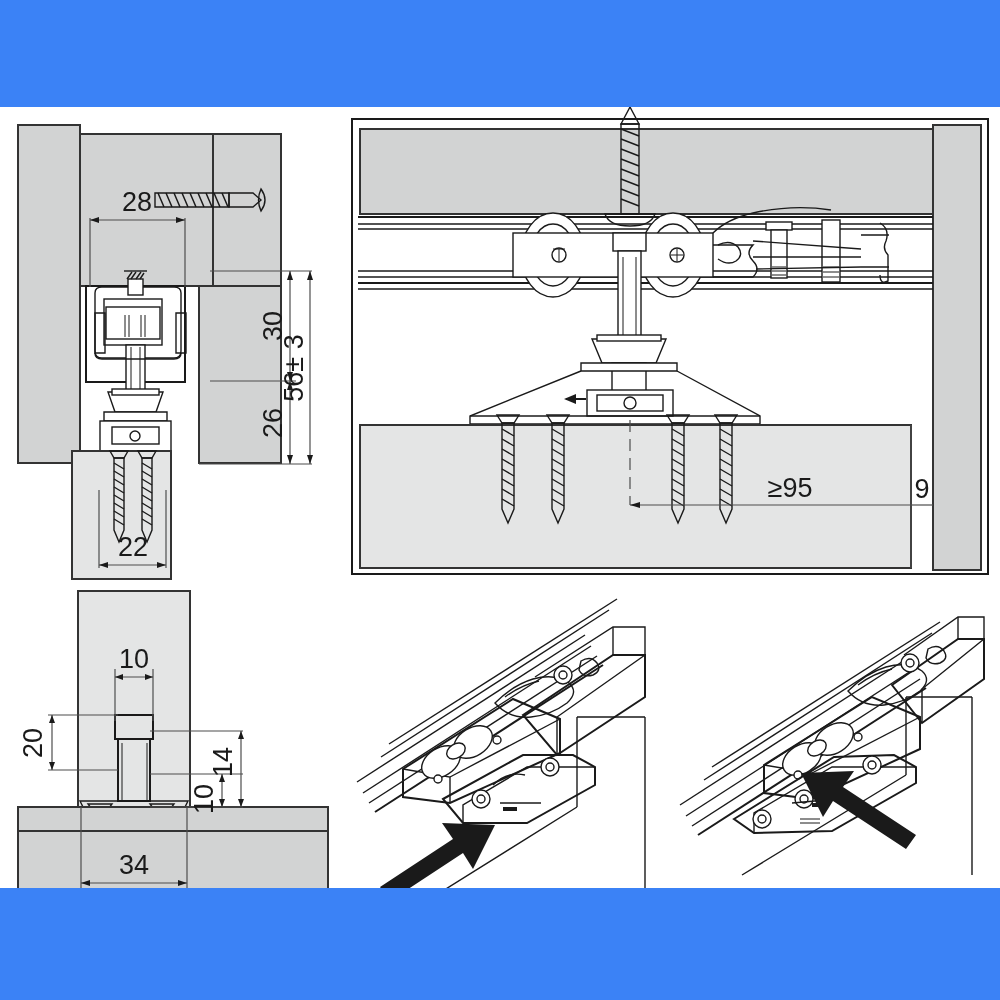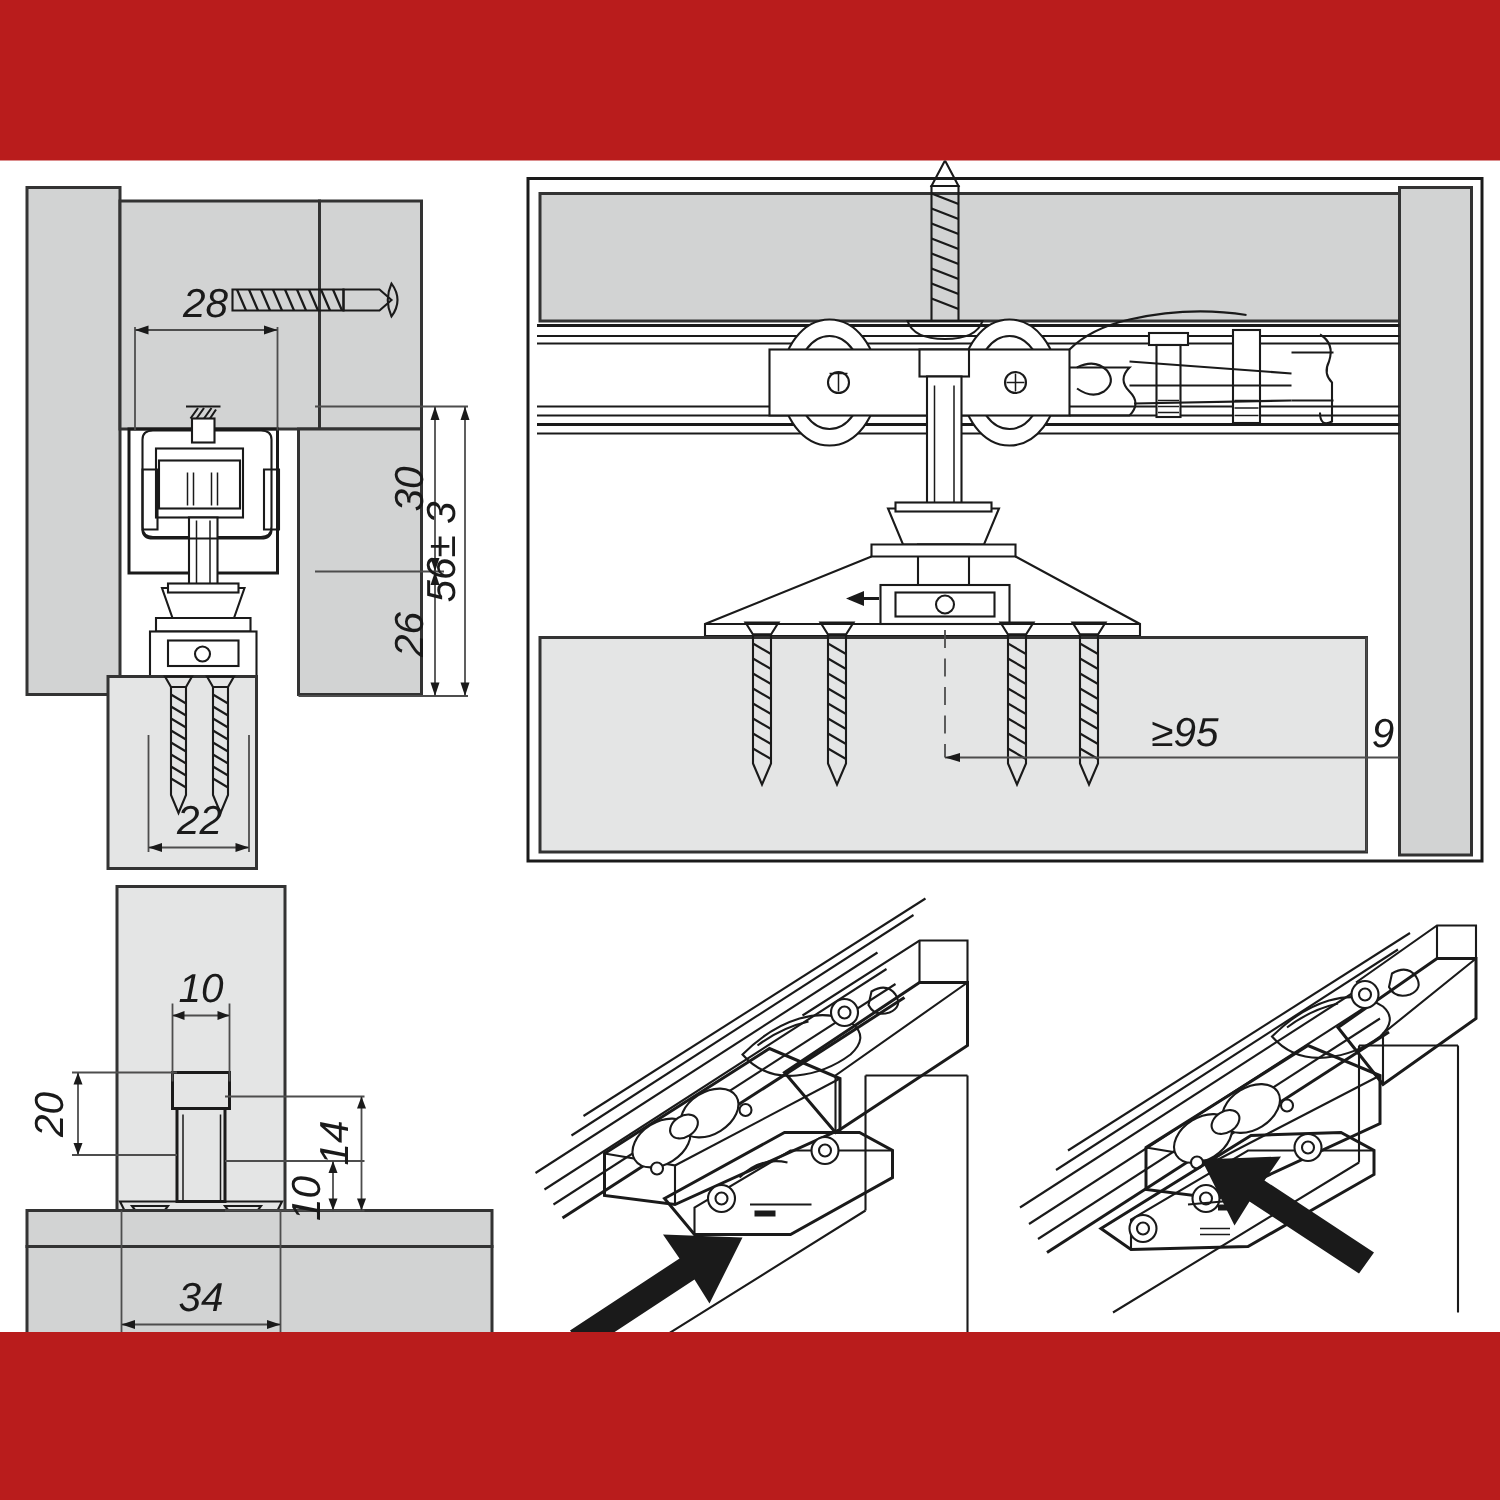--- a/index.html
+++ b/index.html
@@ -1,19 +1,19 @@
 <!DOCTYPE html>
 <html><head>
 <meta charset="utf-8">
 <title>Sliding Door Hardware Installation Diagram</title>
 <style>
   html,body{margin:0;padding:0;background:#000;}
   body{width:1000px;height:1000px;overflow:hidden;
        font-family:"Liberation Sans","DejaVu Sans",sans-serif;}
-  #stage{position:relative;width:1000px;height:1000px;background:#b91c1c;font-style:italic;}
+  #stage{position:relative;width:1000px;height:1000px;background:#3b82f6;}
   #sheet{position:absolute;left:0;top:107px;width:1000px;height:781px;background:#ffffff;}
   svg{display:block;}
   .dimtext{font-family:"Liberation Sans","DejaVu Sans",sans-serif;
            font-size:27px;fill:#1a1a1a;}
 </style>
 </head>
 <body>
 
 <div id="stage">
   <div id="sheet">

